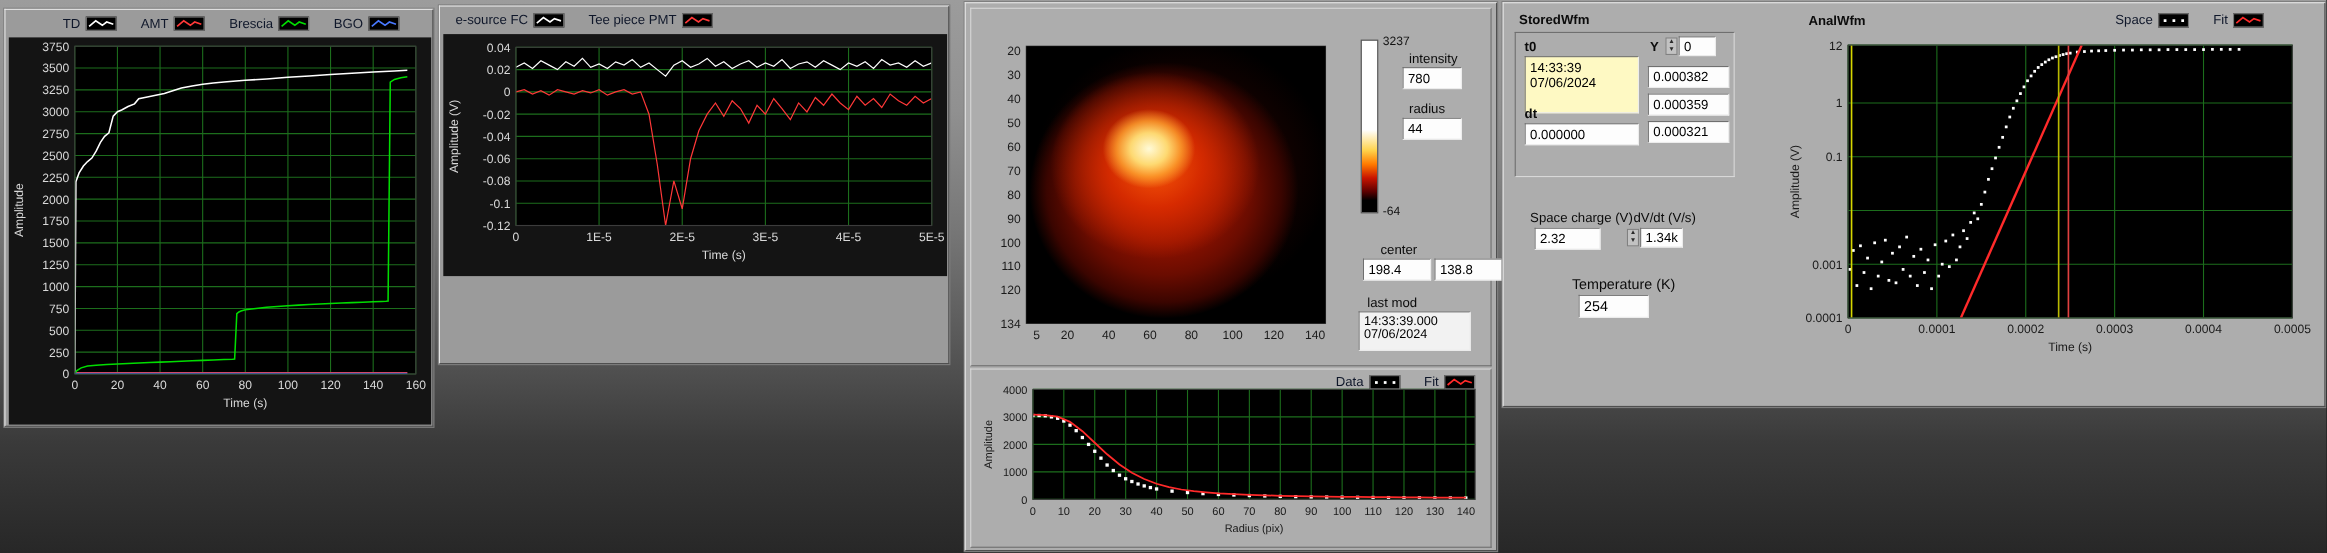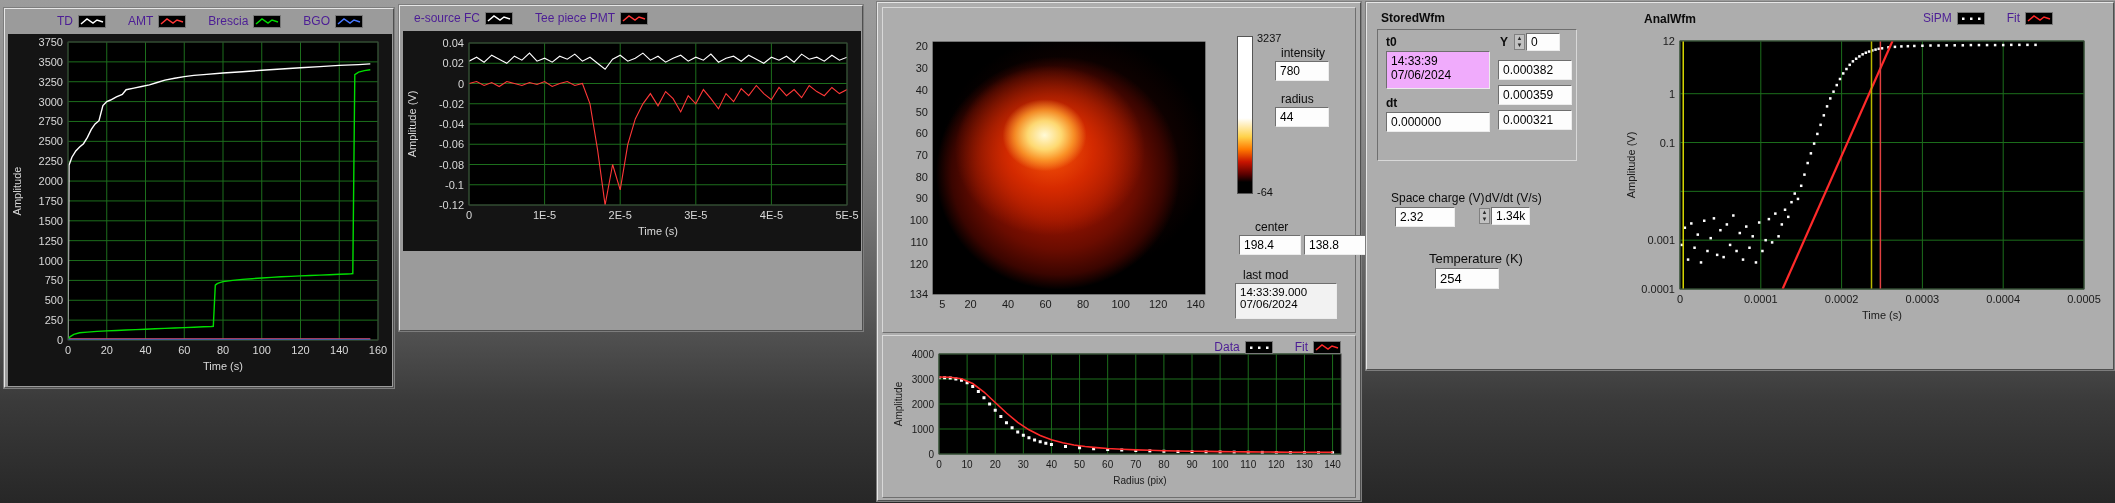--- a/index.html
+++ b/index.html
@@ -13,21 +13,21 @@
   #p3{left:877px;top:2px;width:484px;height:499px;background:#adadad;}
   #p4{left:1366px;top:2px;width:748px;height:368px;background:#adadad;}
   .chartblock{position:absolute;}
   .dark{background:#141414;}
   #c-td{left:3px;top:25px;width:384px;height:352px;}
   #c-esrc{left:3px;top:25px;width:458px;height:220px;}
   #c-img{left:12px;top:20px;width:356px;height:302px;}
   #c-prof{left:6px;top:4px;width:464px;height:154px;}
   #c-anal{left:255px;top:22px;width:490px;height:316px;}
   svg text{font-family:"Liberation Sans",sans-serif;}
-  .legend-row{position:absolute;display:flex;gap:22px;align-items:center;font-size:12px;color:#4c1d95;z-index:3;}
+  .legend-row{position:absolute;display:flex;gap:22px;align-items:center;font-size:12px;color:#0f172a;z-index:3;}
   #p1-legend{left:52px;top:5px;}
   #p2-legend{left:14px;top:5px;}
   #p3-legend{right:14px;top:4px;}
   #p4-legend{left:556px;top:8px;}
   .li{display:inline-flex;align-items:center;gap:5px;}
   .sample{display:inline-block;width:28px;height:13px;background:#000;border:1px solid #777;line-height:0;}
   .frame{position:absolute;border:1px solid;border-color:#d8d8d8 #6f6f6f #6f6f6f #d8d8d8;}
   .sunken{border-color:#6f6f6f #d8d8d8 #d8d8d8 #6f6f6f;}
   #p3f1{left:4px;top:4px;width:474px;height:326px;}
   #p3f2{left:4px;top:332px;width:474px;height:163px;}
@@ -45,21 +45,21 @@
   .lbl{position:absolute;font-size:12px;color:#0b0b0b;white-space:nowrap;}
   .b{font-weight:bold;}
   .valuebox{position:absolute;background:#fdfdfd;border:1px solid;border-color:#6f6f6f #ececec #ececec #6f6f6f;font-size:12px;color:#000;padding:2px 4px;white-space:nowrap;overflow:hidden;}
   #l-int{left:398px;top:38px;}  #v-int{left:392px;top:53px;width:54px;}
   #l-rad{left:398px;top:84px;}  #v-rad{left:392px;top:99px;width:54px;}
   #l-cen{left:372px;top:212px;} #v-cenx{left:356px;top:227px;width:62px;} #v-ceny{left:421px;top:227px;width:62px;}
   #l-lm{left:360px;top:260px;}  #v-lm{left:352px;top:275px;width:102px;height:36px;font-size:11.5px;background:#f2f2f2;}
   #sw-title{left:14px;top:8px;}
   #sw-cluster{left:10px;top:26px;width:200px;height:132px;}
   #sw-t0l{left:8px;top:5px;}
-  #sw-t0v{left:8px;top:21px;width:104px;height:38px;background:#f0abfc;}
+  #sw-t0v{left:8px;top:21px;width:104px;height:52px;background:#fef9c3;}
   #sw-dtl{left:8px;top:66px;}
   #sw-dtv{left:8px;top:82px;width:104px;}
   #sw-yl{left:122px;top:5px;}
   .idxctl{position:absolute;display:flex;align-items:center;gap:1px;}
   #sw-yidx{left:136px;top:3px;}
   .spinner{display:inline-flex;flex-direction:column;justify-content:center;width:11px;background:#c2c2c2;border:1px solid #808080;}
   .spinner span{font-size:6px;line-height:7px;color:#2a2a2a;text-align:center;}
   .boxinline{background:#fdfdfd;border:1px solid;border-color:#6f6f6f #ececec #ececec #6f6f6f;font-size:12px;color:#000;padding:1px 4px;min-width:34px;}
   #sw-yv0{left:120px;top:30px;width:74px;}
   #sw-yv1{left:120px;top:55px;width:74px;}
@@ -428,21 +428,21 @@
           <span>▼</span>
         </span>
       <span class="boxinline">1.34k</span>
     </div>
     <div class="lbl" id="tkl">Temperature (K)</div>
     <div class="valuebox" id="tkv">254</div>
 
     <div class="lbl b" id="aw-title">AnalWfm</div>
     <div class="legend-row" id="p4-legend">
       <span class="li">
-        <span>SiPM</span>
+        <span>Space</span>
         <span class="sample"><svg width="26" height="11">
               <rect x="4" y="4.5" width="2.5" height="2.5" fill="#ffffff"></rect>
               <rect x="12" y="4.5" width="2.5" height="2.5" fill="#ffffff"></rect>
               <rect x="20" y="4.5" width="2.5" height="2.5" fill="#ffffff"></rect>
             </svg></span>
       </span>
       <span class="li">
         <span>Fit</span>
         <span class="sample"><svg width="26" height="11">
               <polyline points="2,8 8,3 14,7 18,4 24,6" fill="none" stroke="#ff2a2a" stroke-width="1.5"></polyline>

